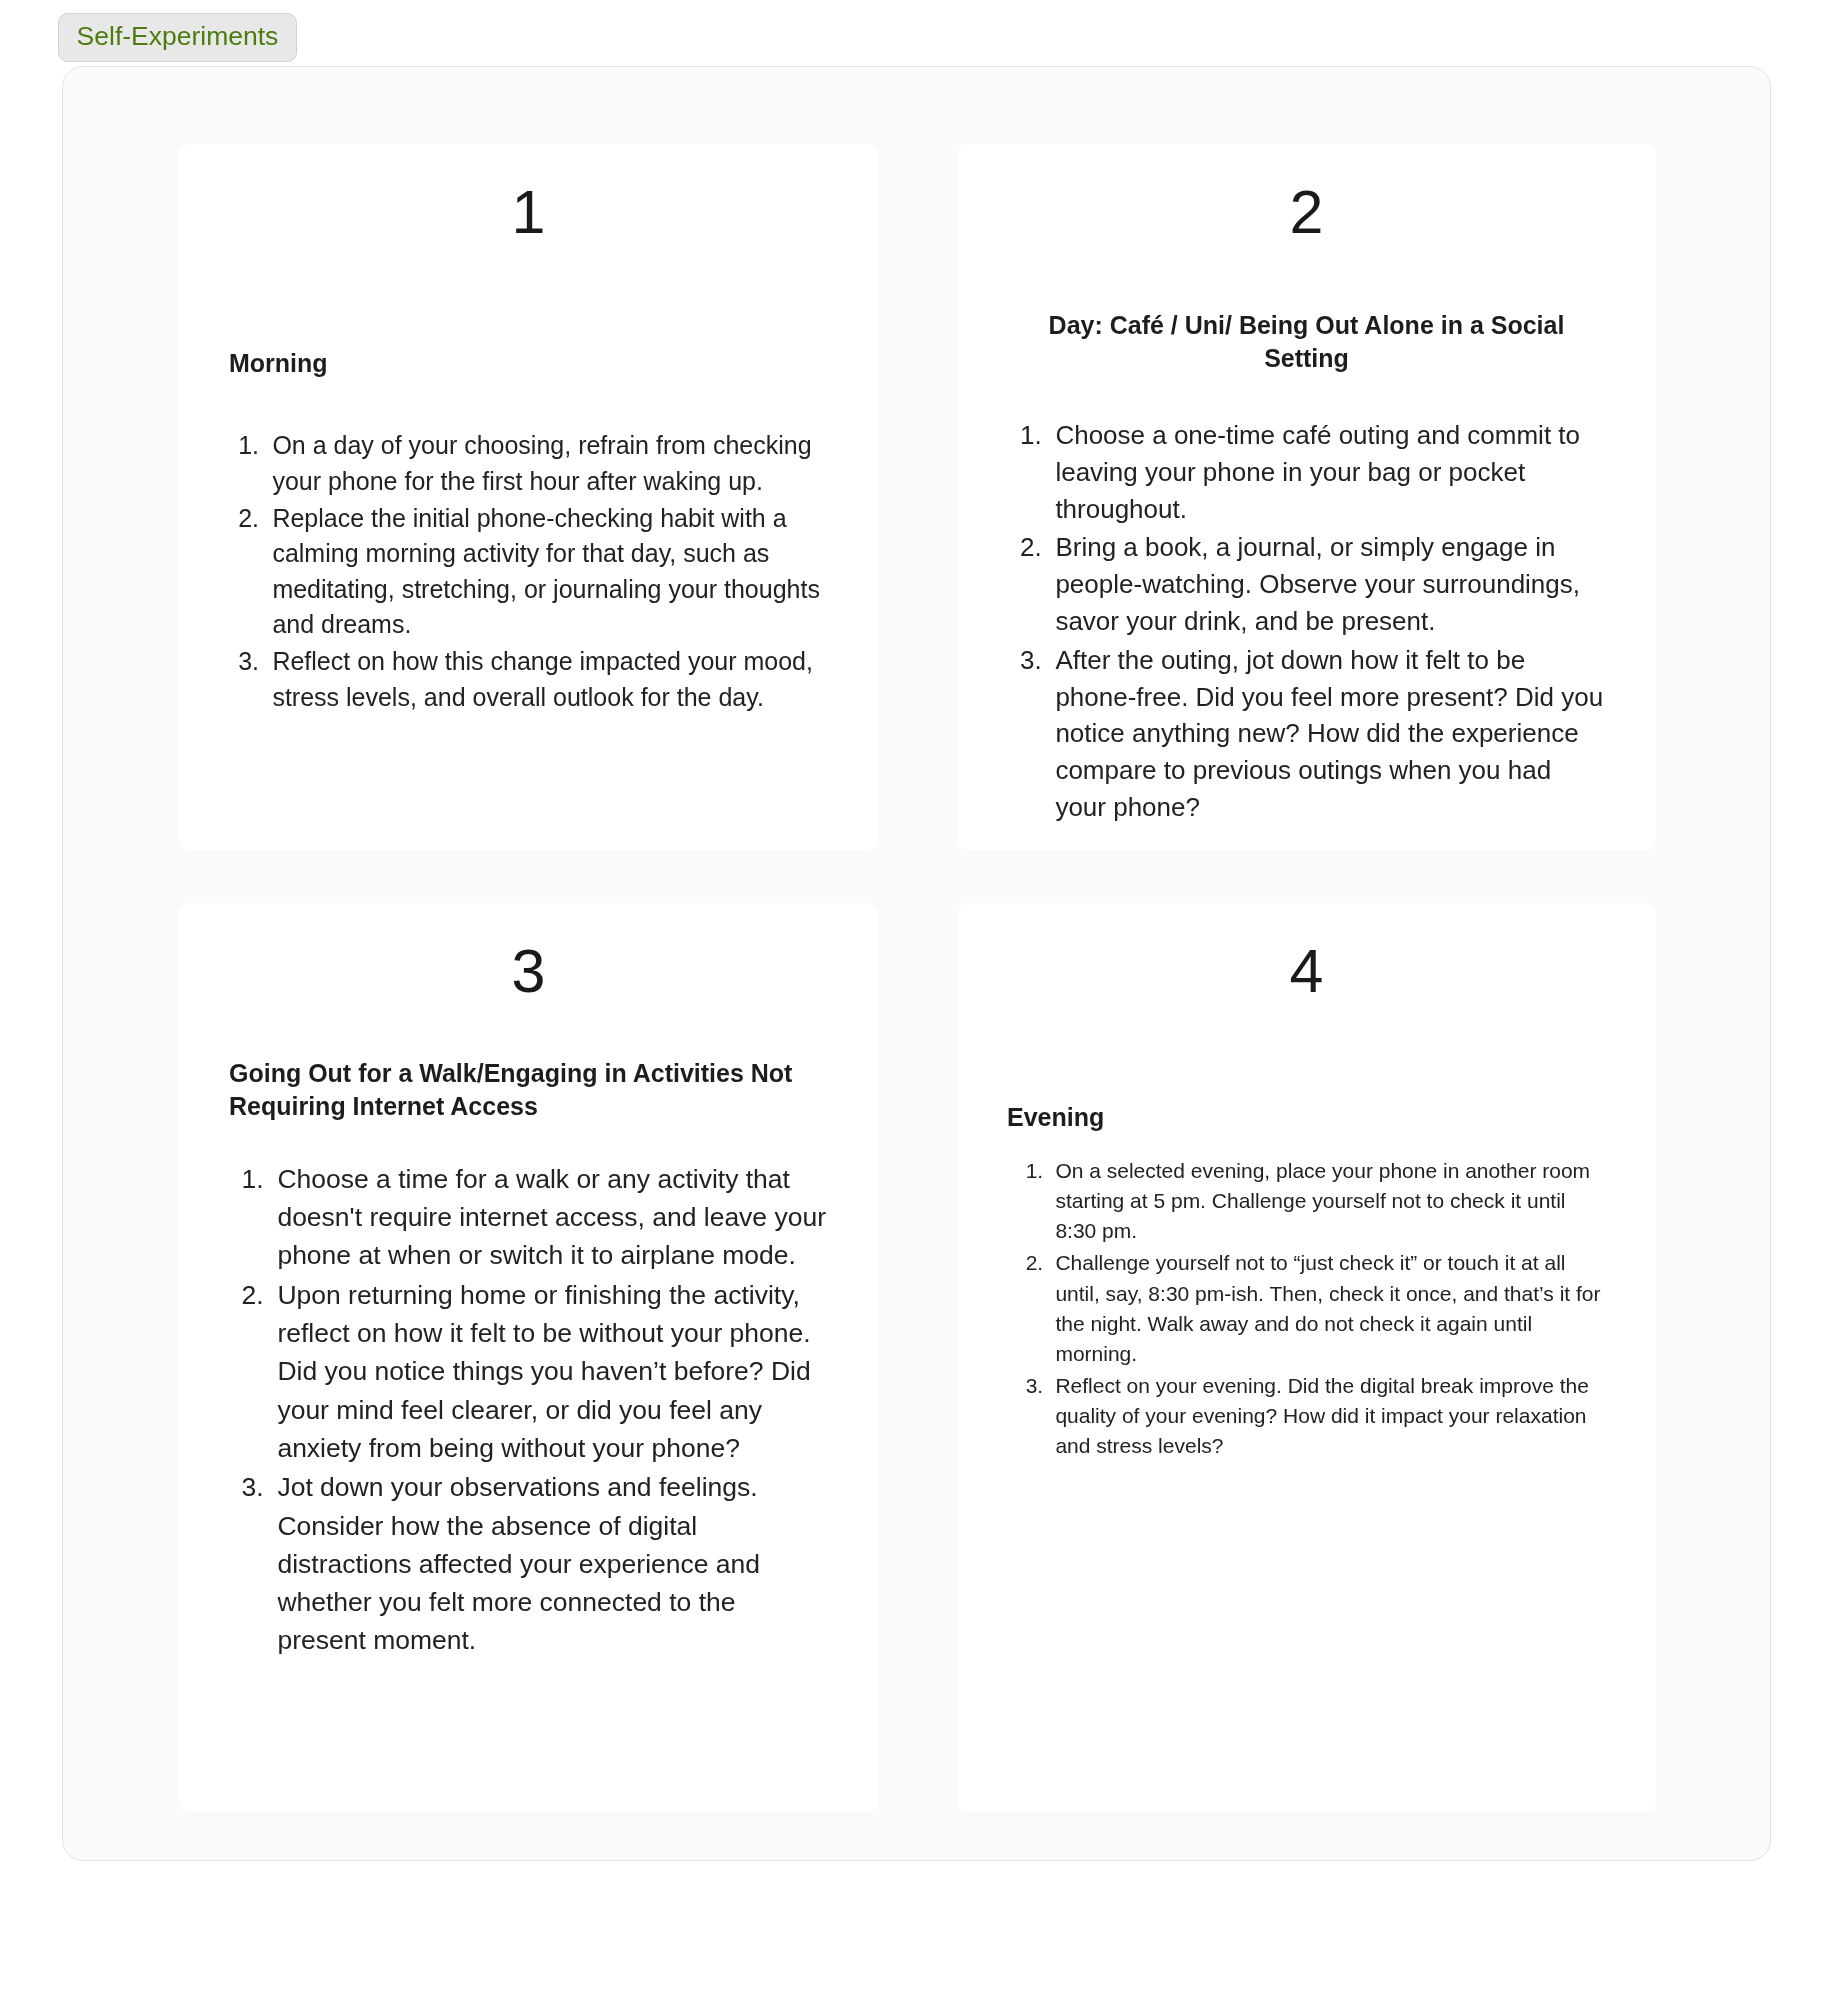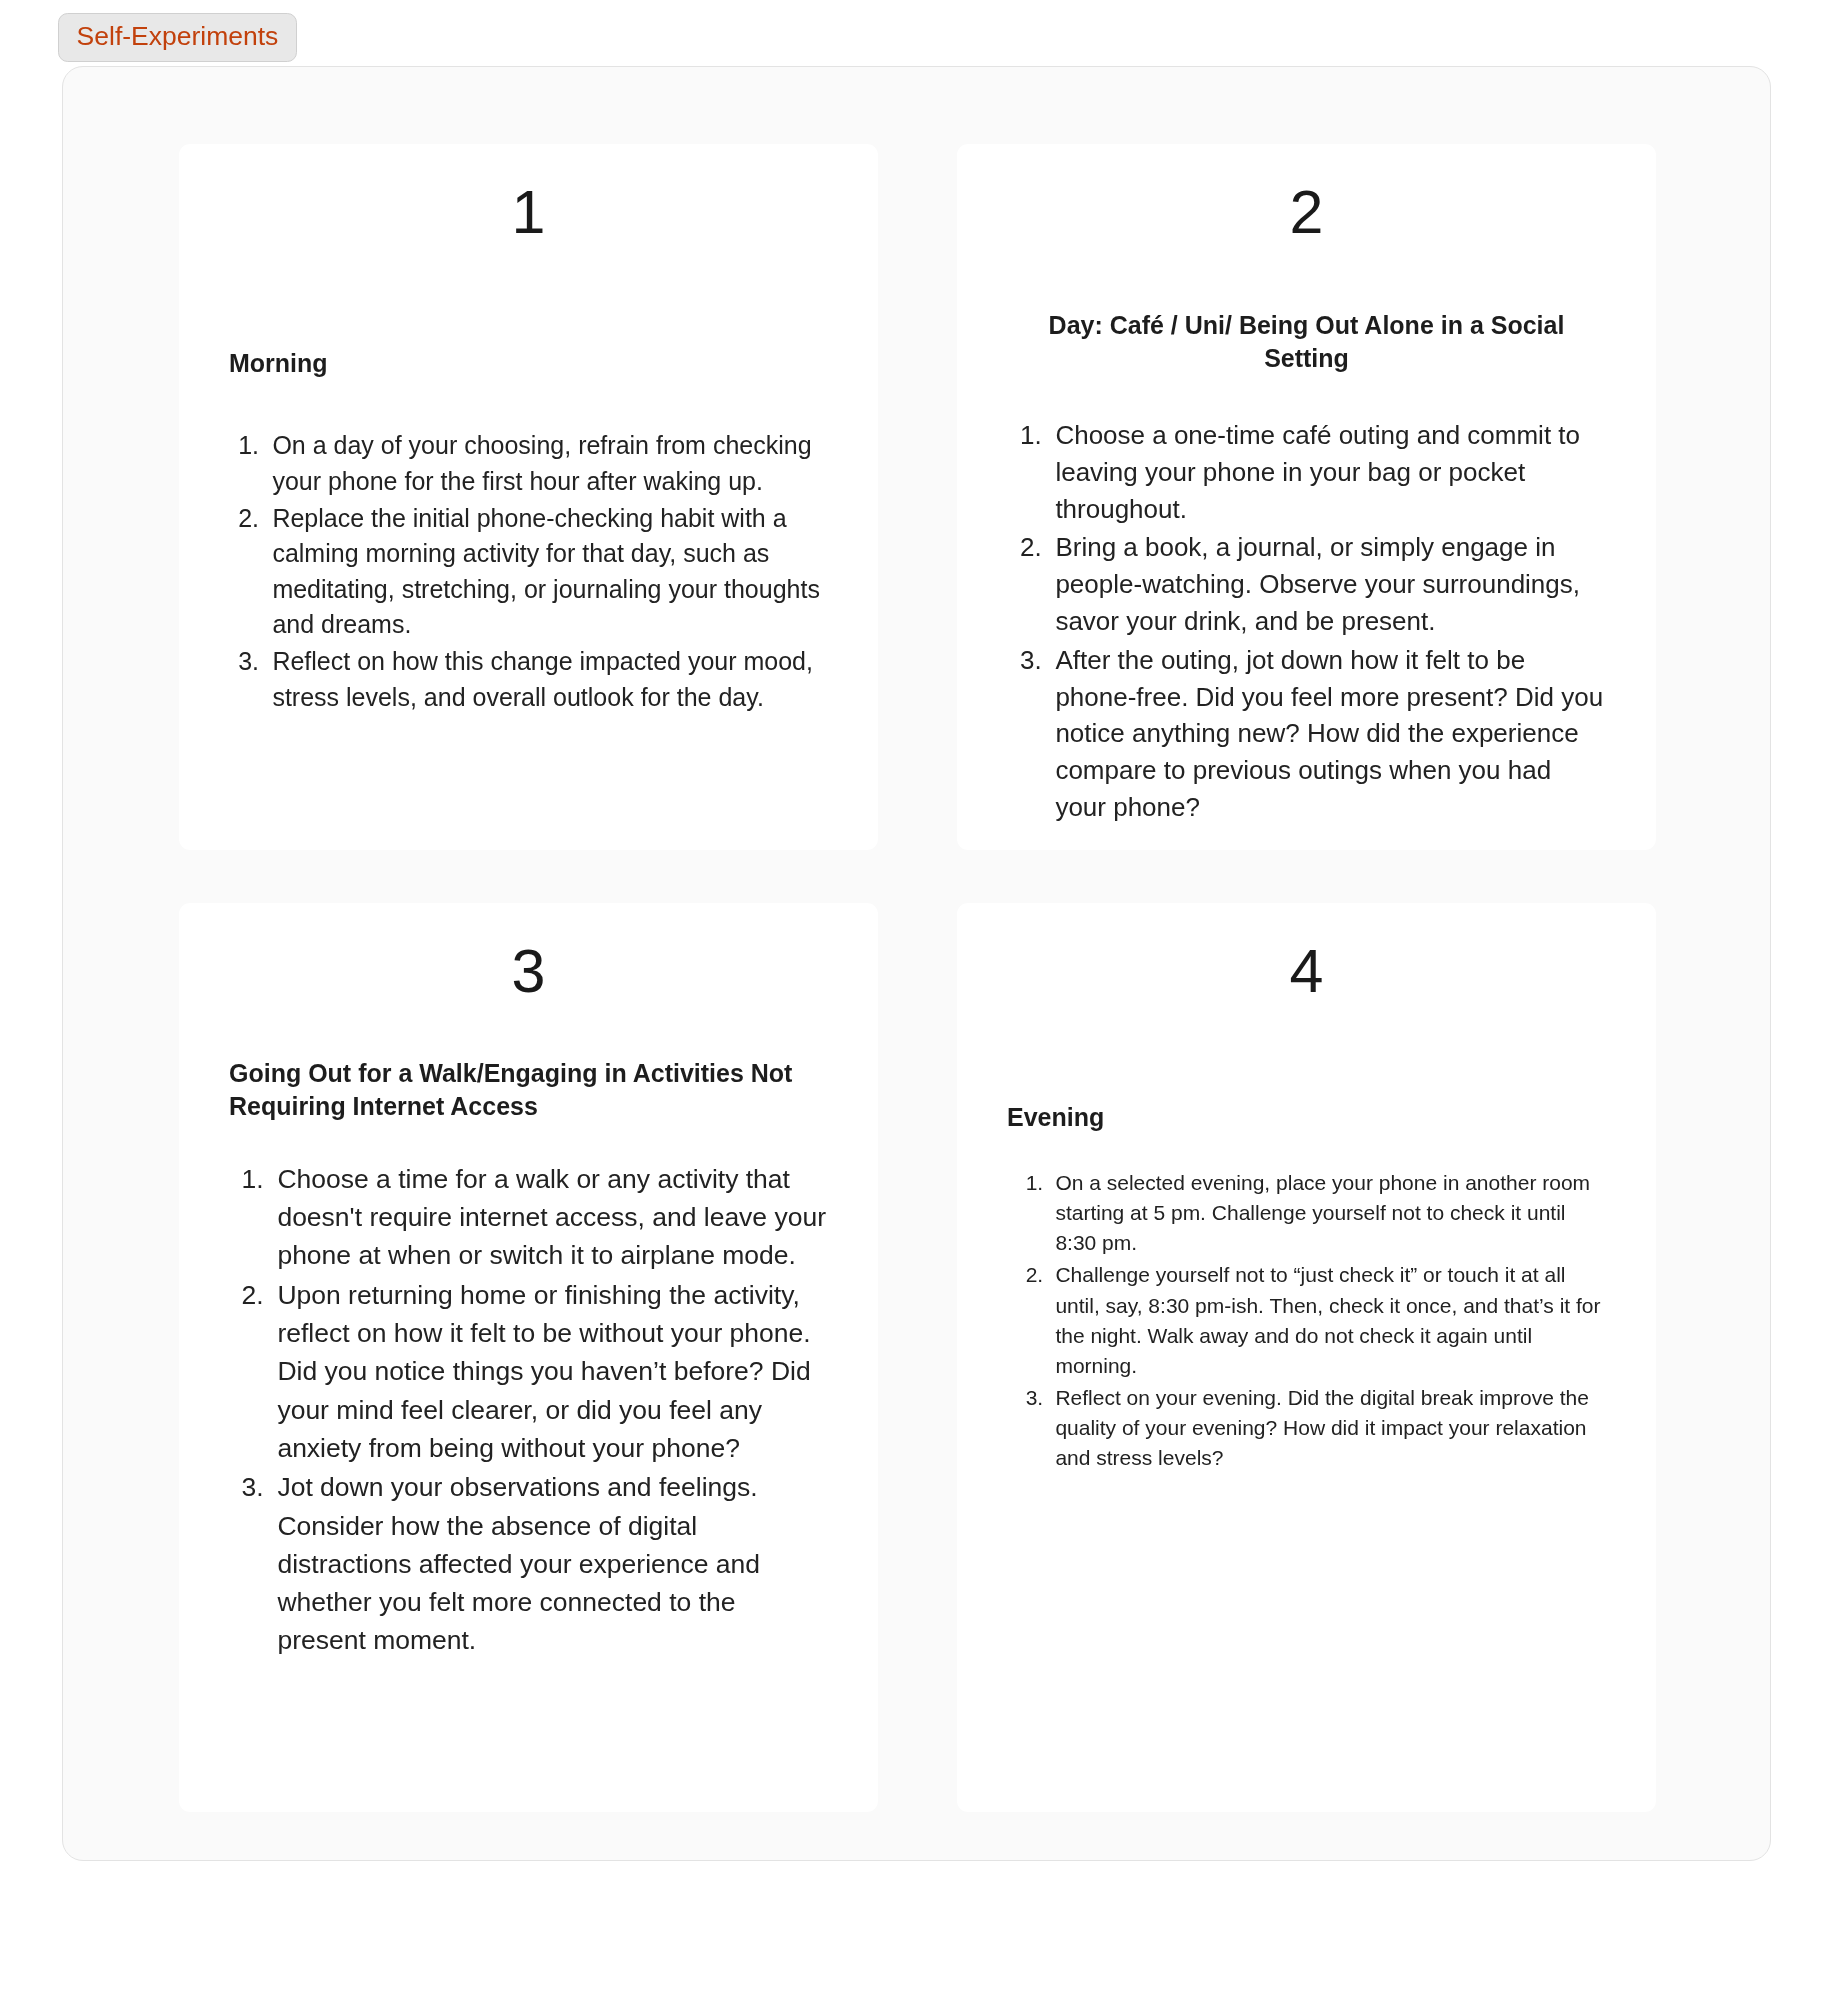--- a/index.html
+++ b/index.html
@@ -25,21 +25,21 @@
   .tab-pill {
     position: absolute;
     left: 58px;
     top: 13px;
     background: #e8e8e8;
     border: 0.8px solid #d0d0d0;
     border-radius: 9.6px;
     padding: 8px 17.6px 9.6px 17.6px;
     font-size: 26.5px;
     line-height: 1.1;
-    color: #c2410c;
+    color: #4d7c0f;
     font-family: "Liberation Sans", sans-serif;
     white-space: nowrap;
     box-sizing: border-box;
   }
 
   
   .panel {
     position: absolute;
     left: 62px;
     top: 66px;
@@ -96,21 +96,21 @@
   .card-heading {
     font-size: 25px;
     font-weight: 700;
     color: #1d1d1d;
     line-height: 1.32;
     margin: 0 0 6.4px 0;
     font-family: "Liberation Sans", sans-serif;
   }
   .card.c2 .card-heading { text-align: center; margin-bottom: 42px; }
   .card.c3 .card-heading { margin-bottom: 37px; }
-  .card.c4 .card-heading { margin-bottom: 34px; }
+  .card.c4 .card-heading { margin-bottom: 22px; }
 
   .steps {
     margin: 0;
     padding-left: 42px;
     font-size: 25px;
     line-height: 1.42;
     color: #222222;
     font-family: "Liberation Sans", sans-serif;
   }
   .steps li {

